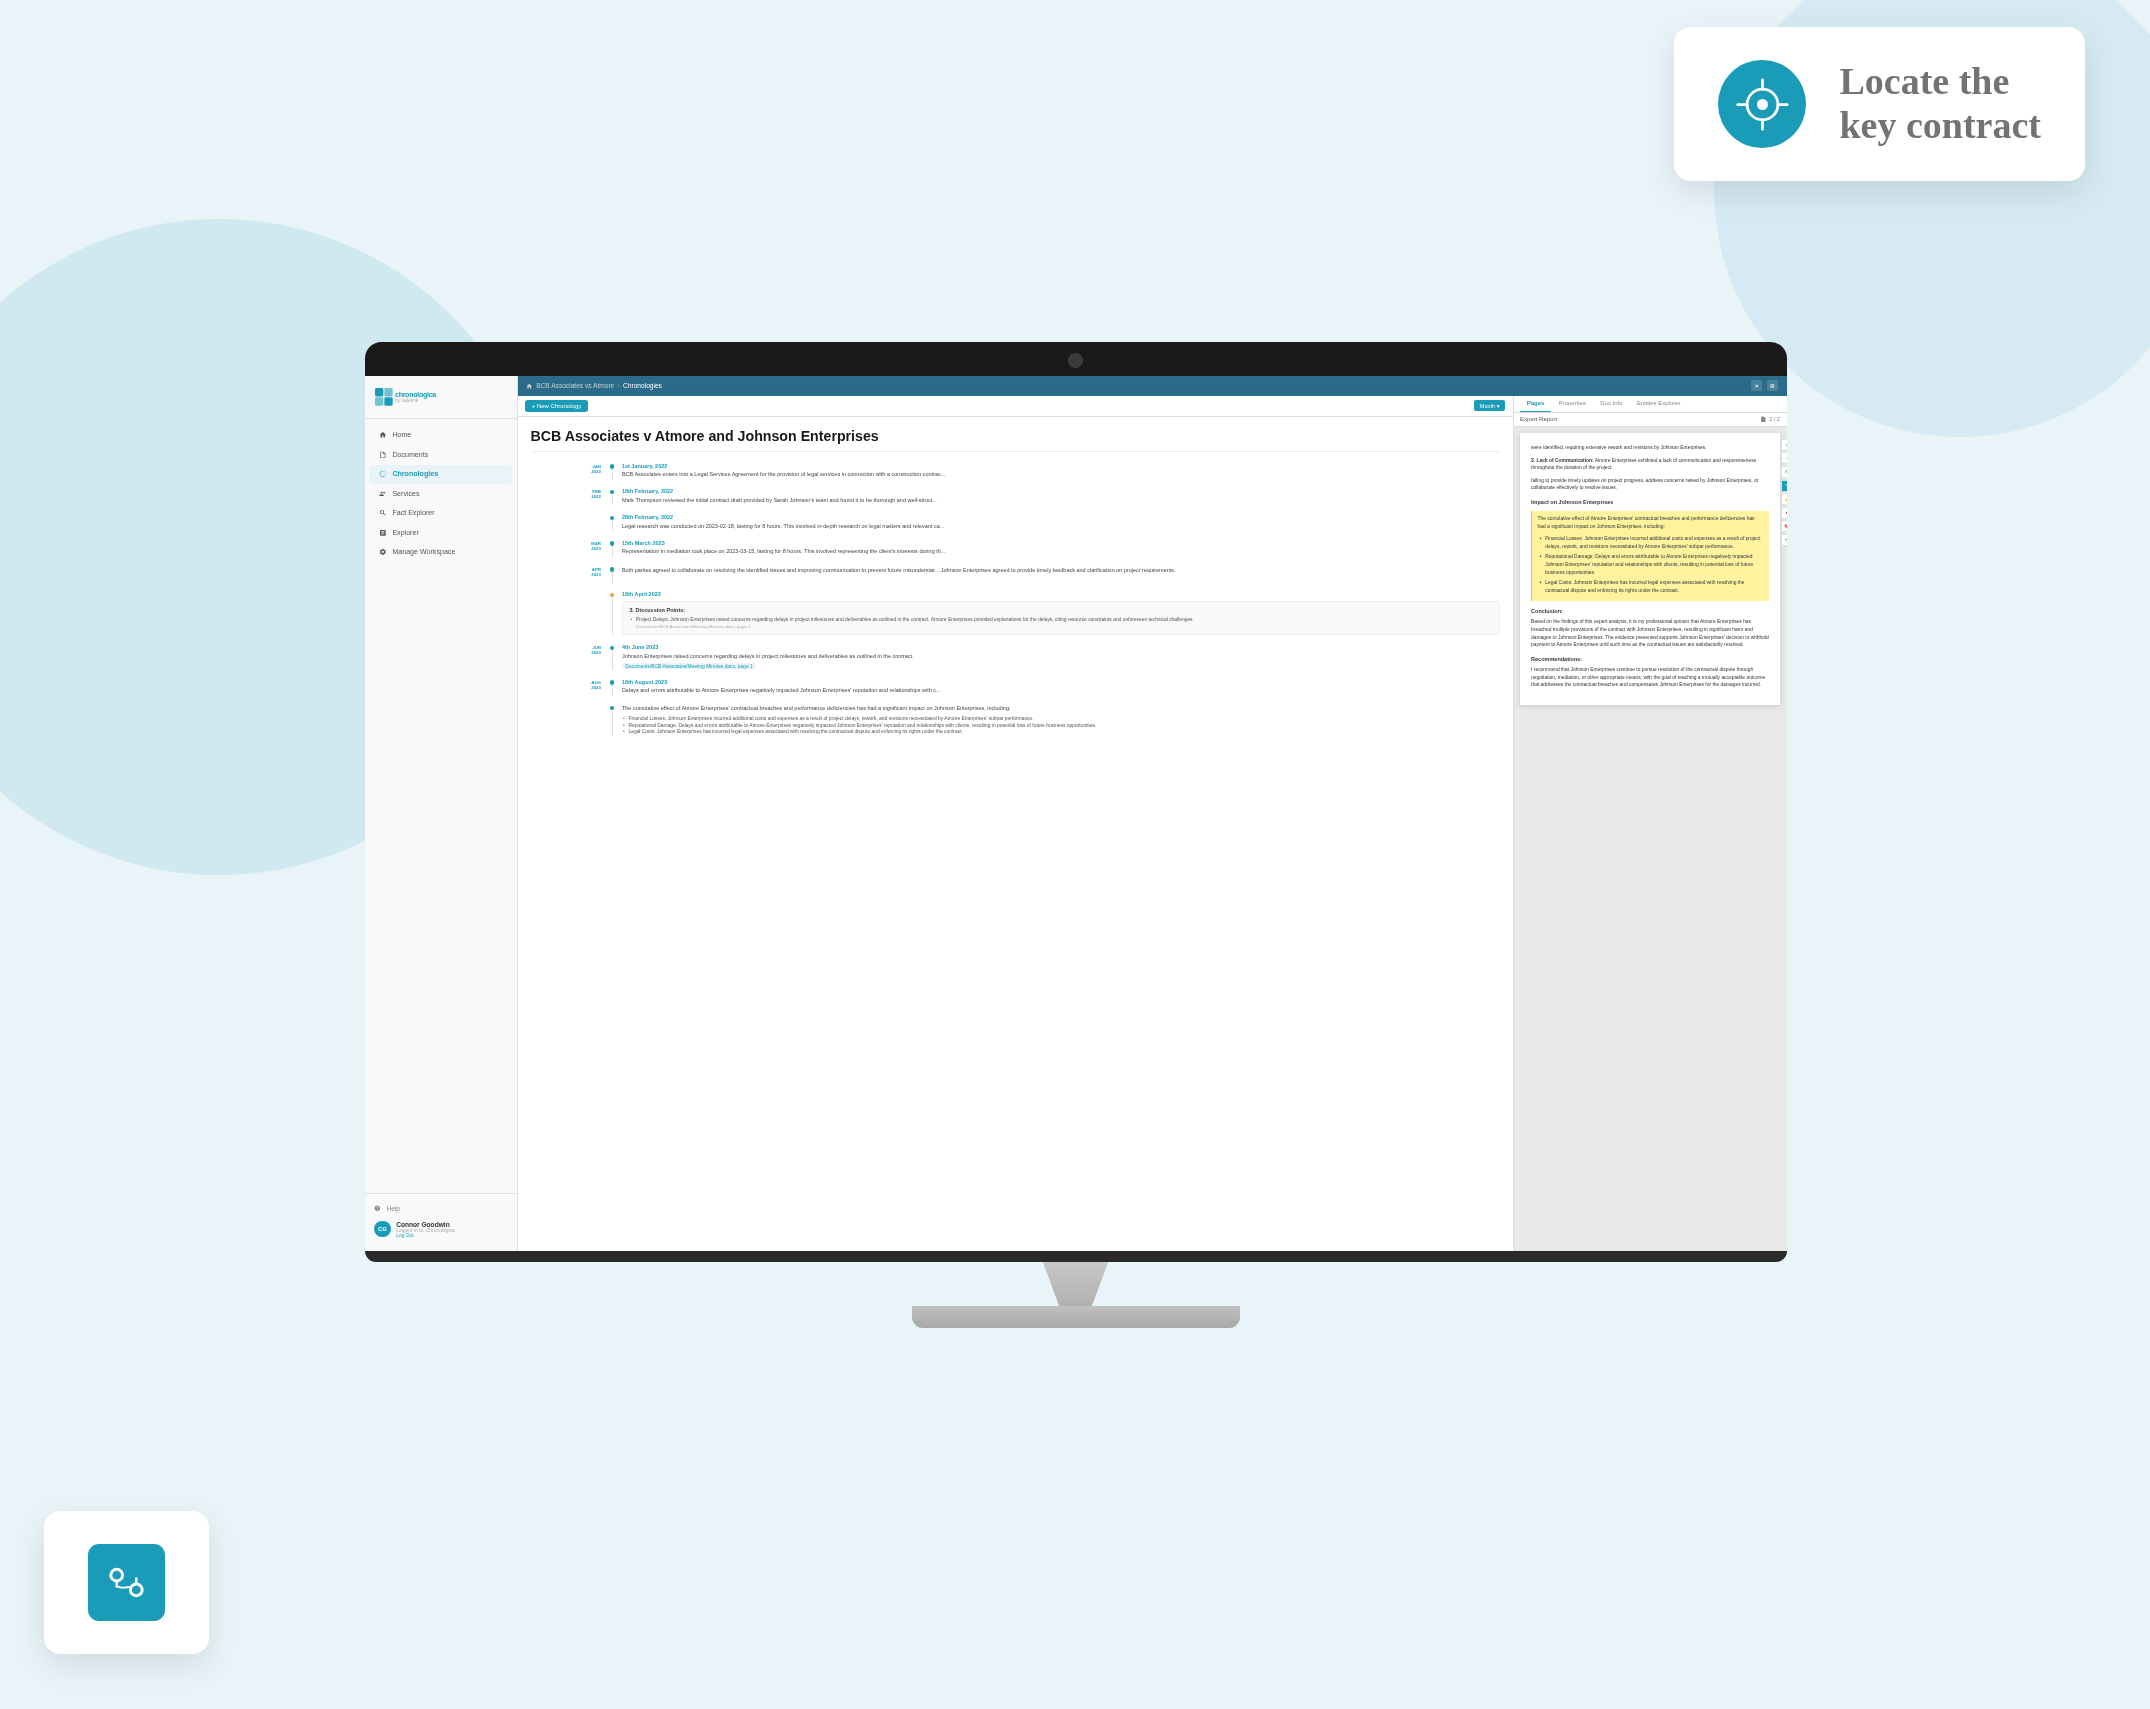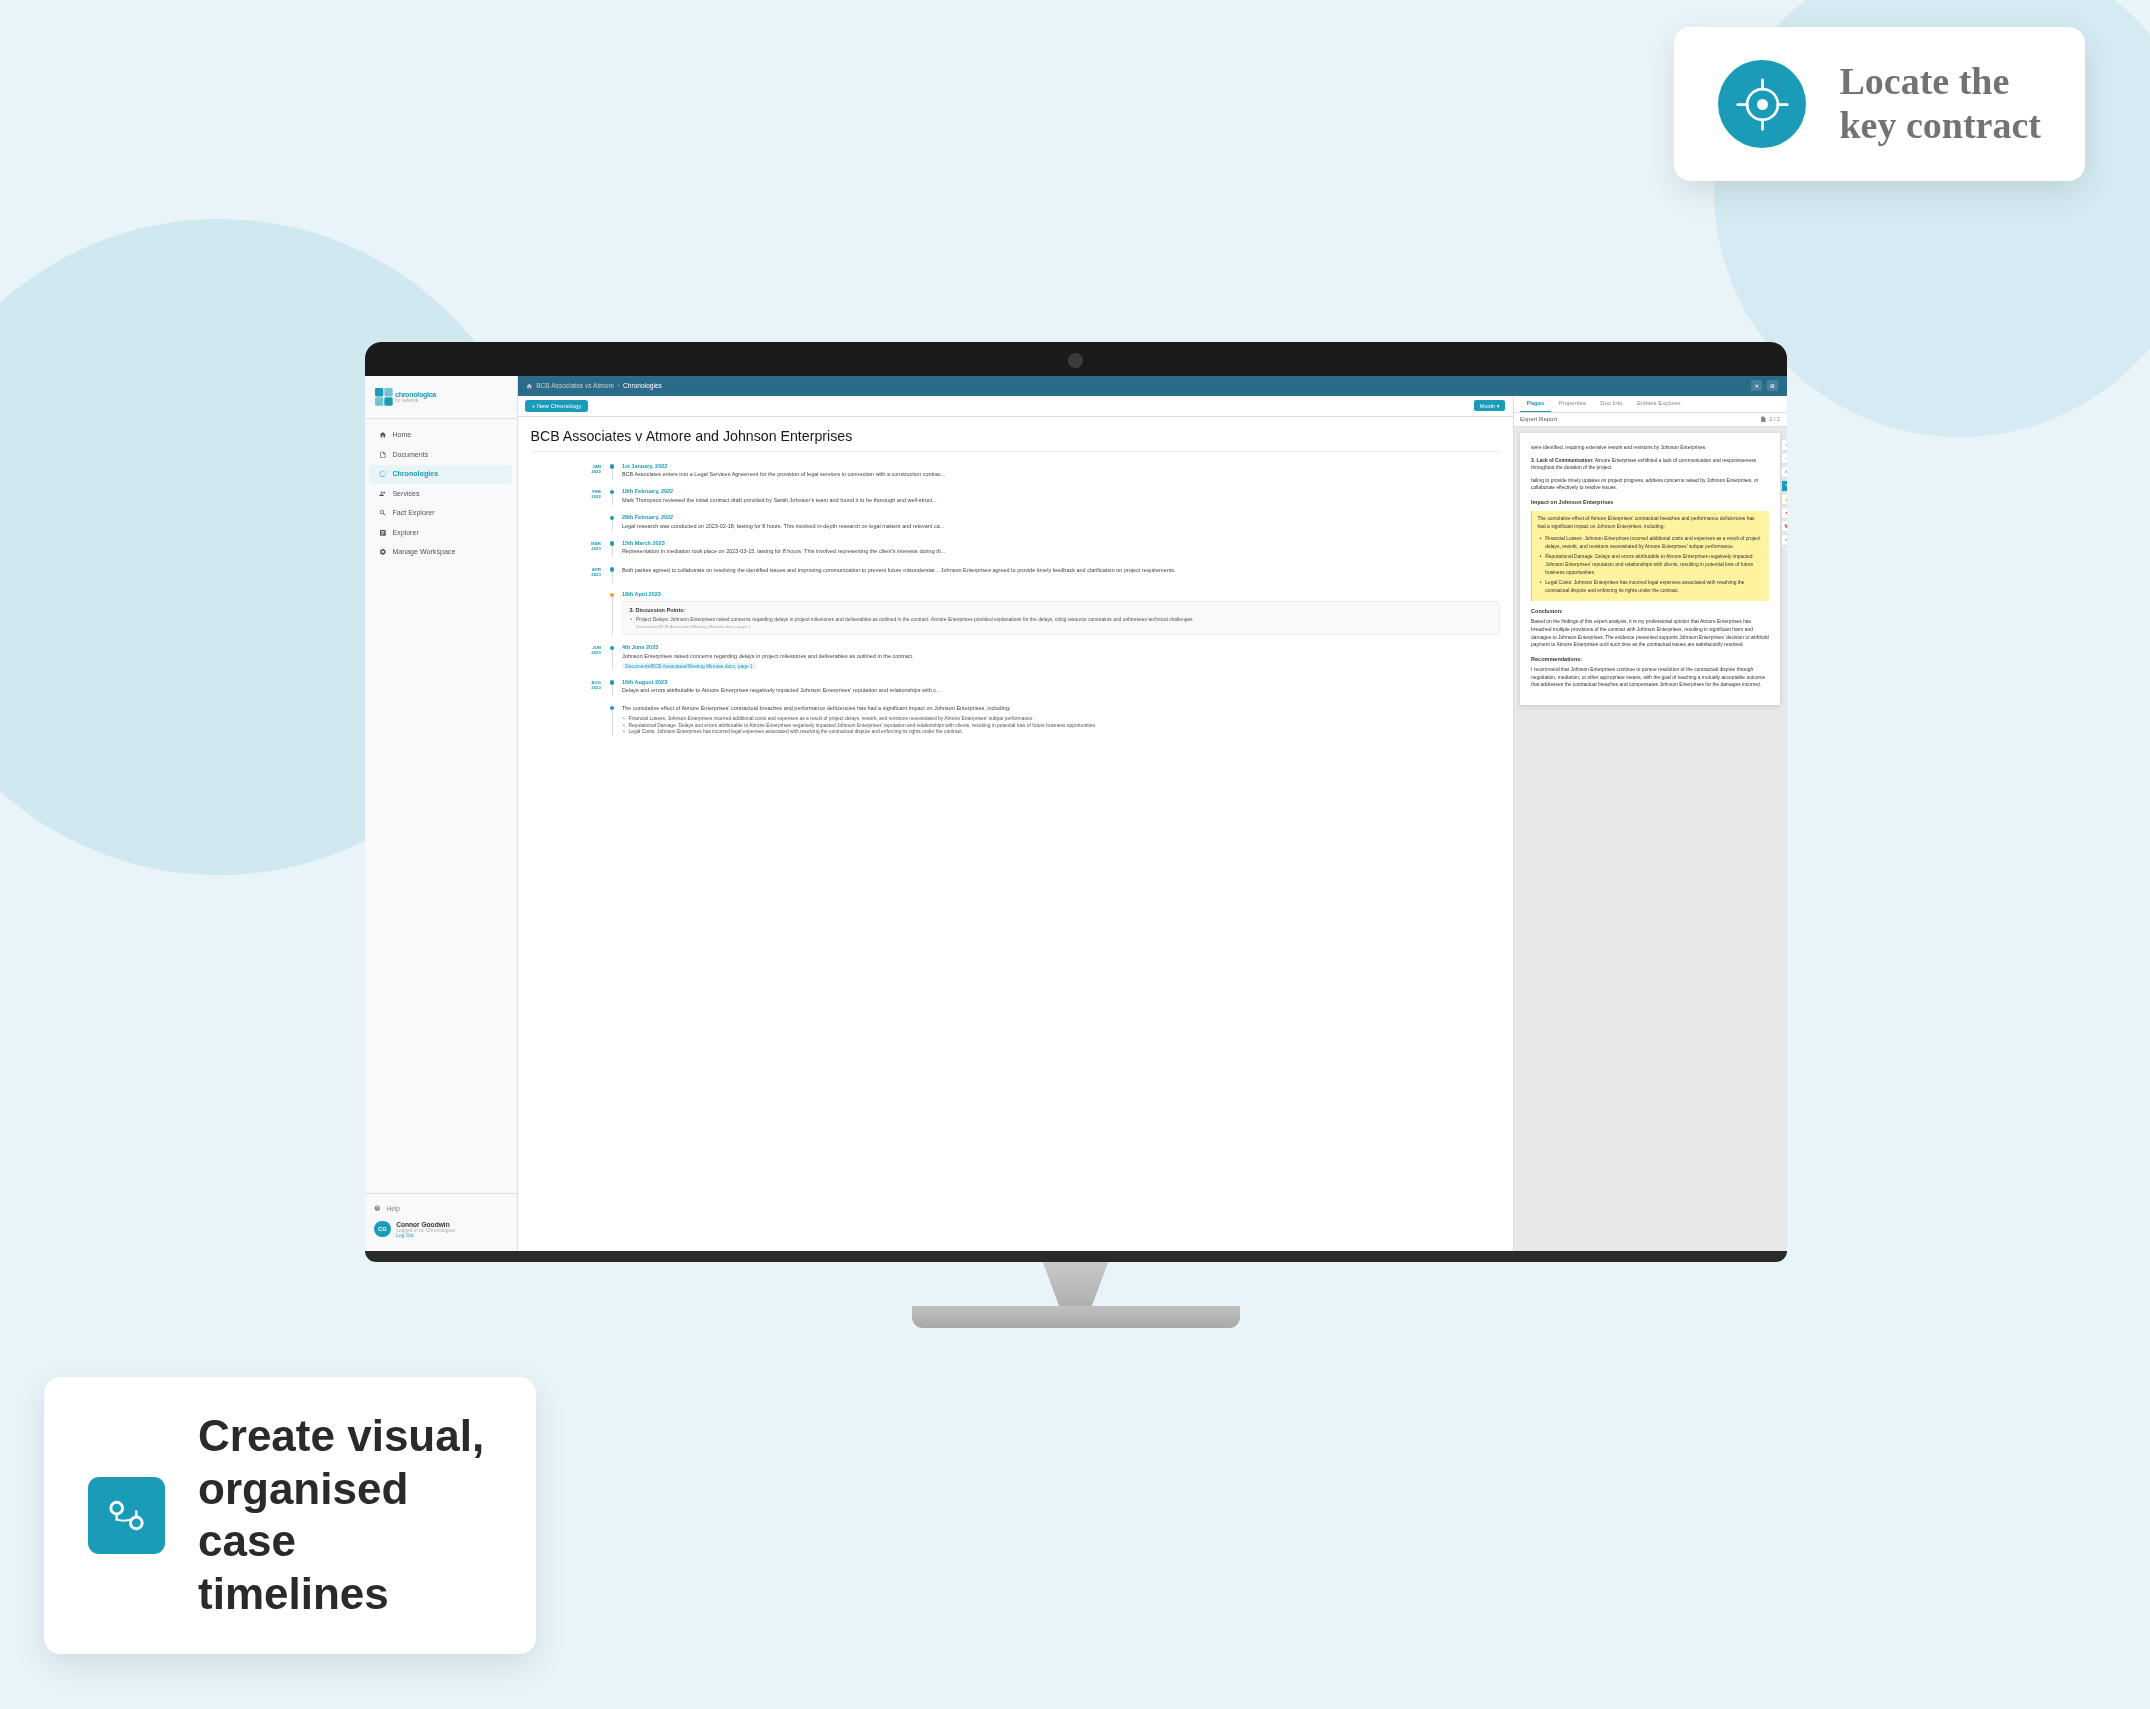--- a/index.html
+++ b/index.html
@@ -284,21 +284,21 @@
 
     
     .chrono-content {
       flex: 1;
       overflow-y: auto;
       padding: 11px 13px;
       background: white;
     }
     .chrono-title {
       font-size: 14.2px;
-      font-weight: 400;
+      font-weight: 700;
       color: #1a1a1a;
       margin-bottom: 11px;
       padding-bottom: 6.6px;
       border-bottom: 0.5px solid #eee;
     }
 
     
     .timeline-container {
       display: flex;
       gap: 0;
@@ -866,19 +866,14 @@
 <div class="card-create">
   <div class="icon-box">
     <svg viewBox="0 0 100 100" fill="none" xmlns="http://www.w3.org/2000/svg">
       <circle cx="30" cy="35" r="12" stroke="white" stroke-width="6" fill="none"></circle>
       <circle cx="70" cy="65" r="12" stroke="white" stroke-width="6" fill="none"></circle>
       <line x1="30" y1="47" x2="30" y2="58" stroke="white" stroke-width="5" stroke-linecap="round"></line>
       <line x1="70" y1="42" x2="70" y2="53" stroke="white" stroke-width="5" stroke-linecap="round"></line>
       <path d="M30 58 Q50 65 70 53" stroke="white" stroke-width="4" fill="none" stroke-linecap="round"></path>
     </svg>
   </div>
-  <div class="card-text">
-    <span>Create visual,</span><br>
-    <span>organised</span><br>
-    <span>case timelines</span>
-  </div>
 </div>
 
 
 </body></html>

